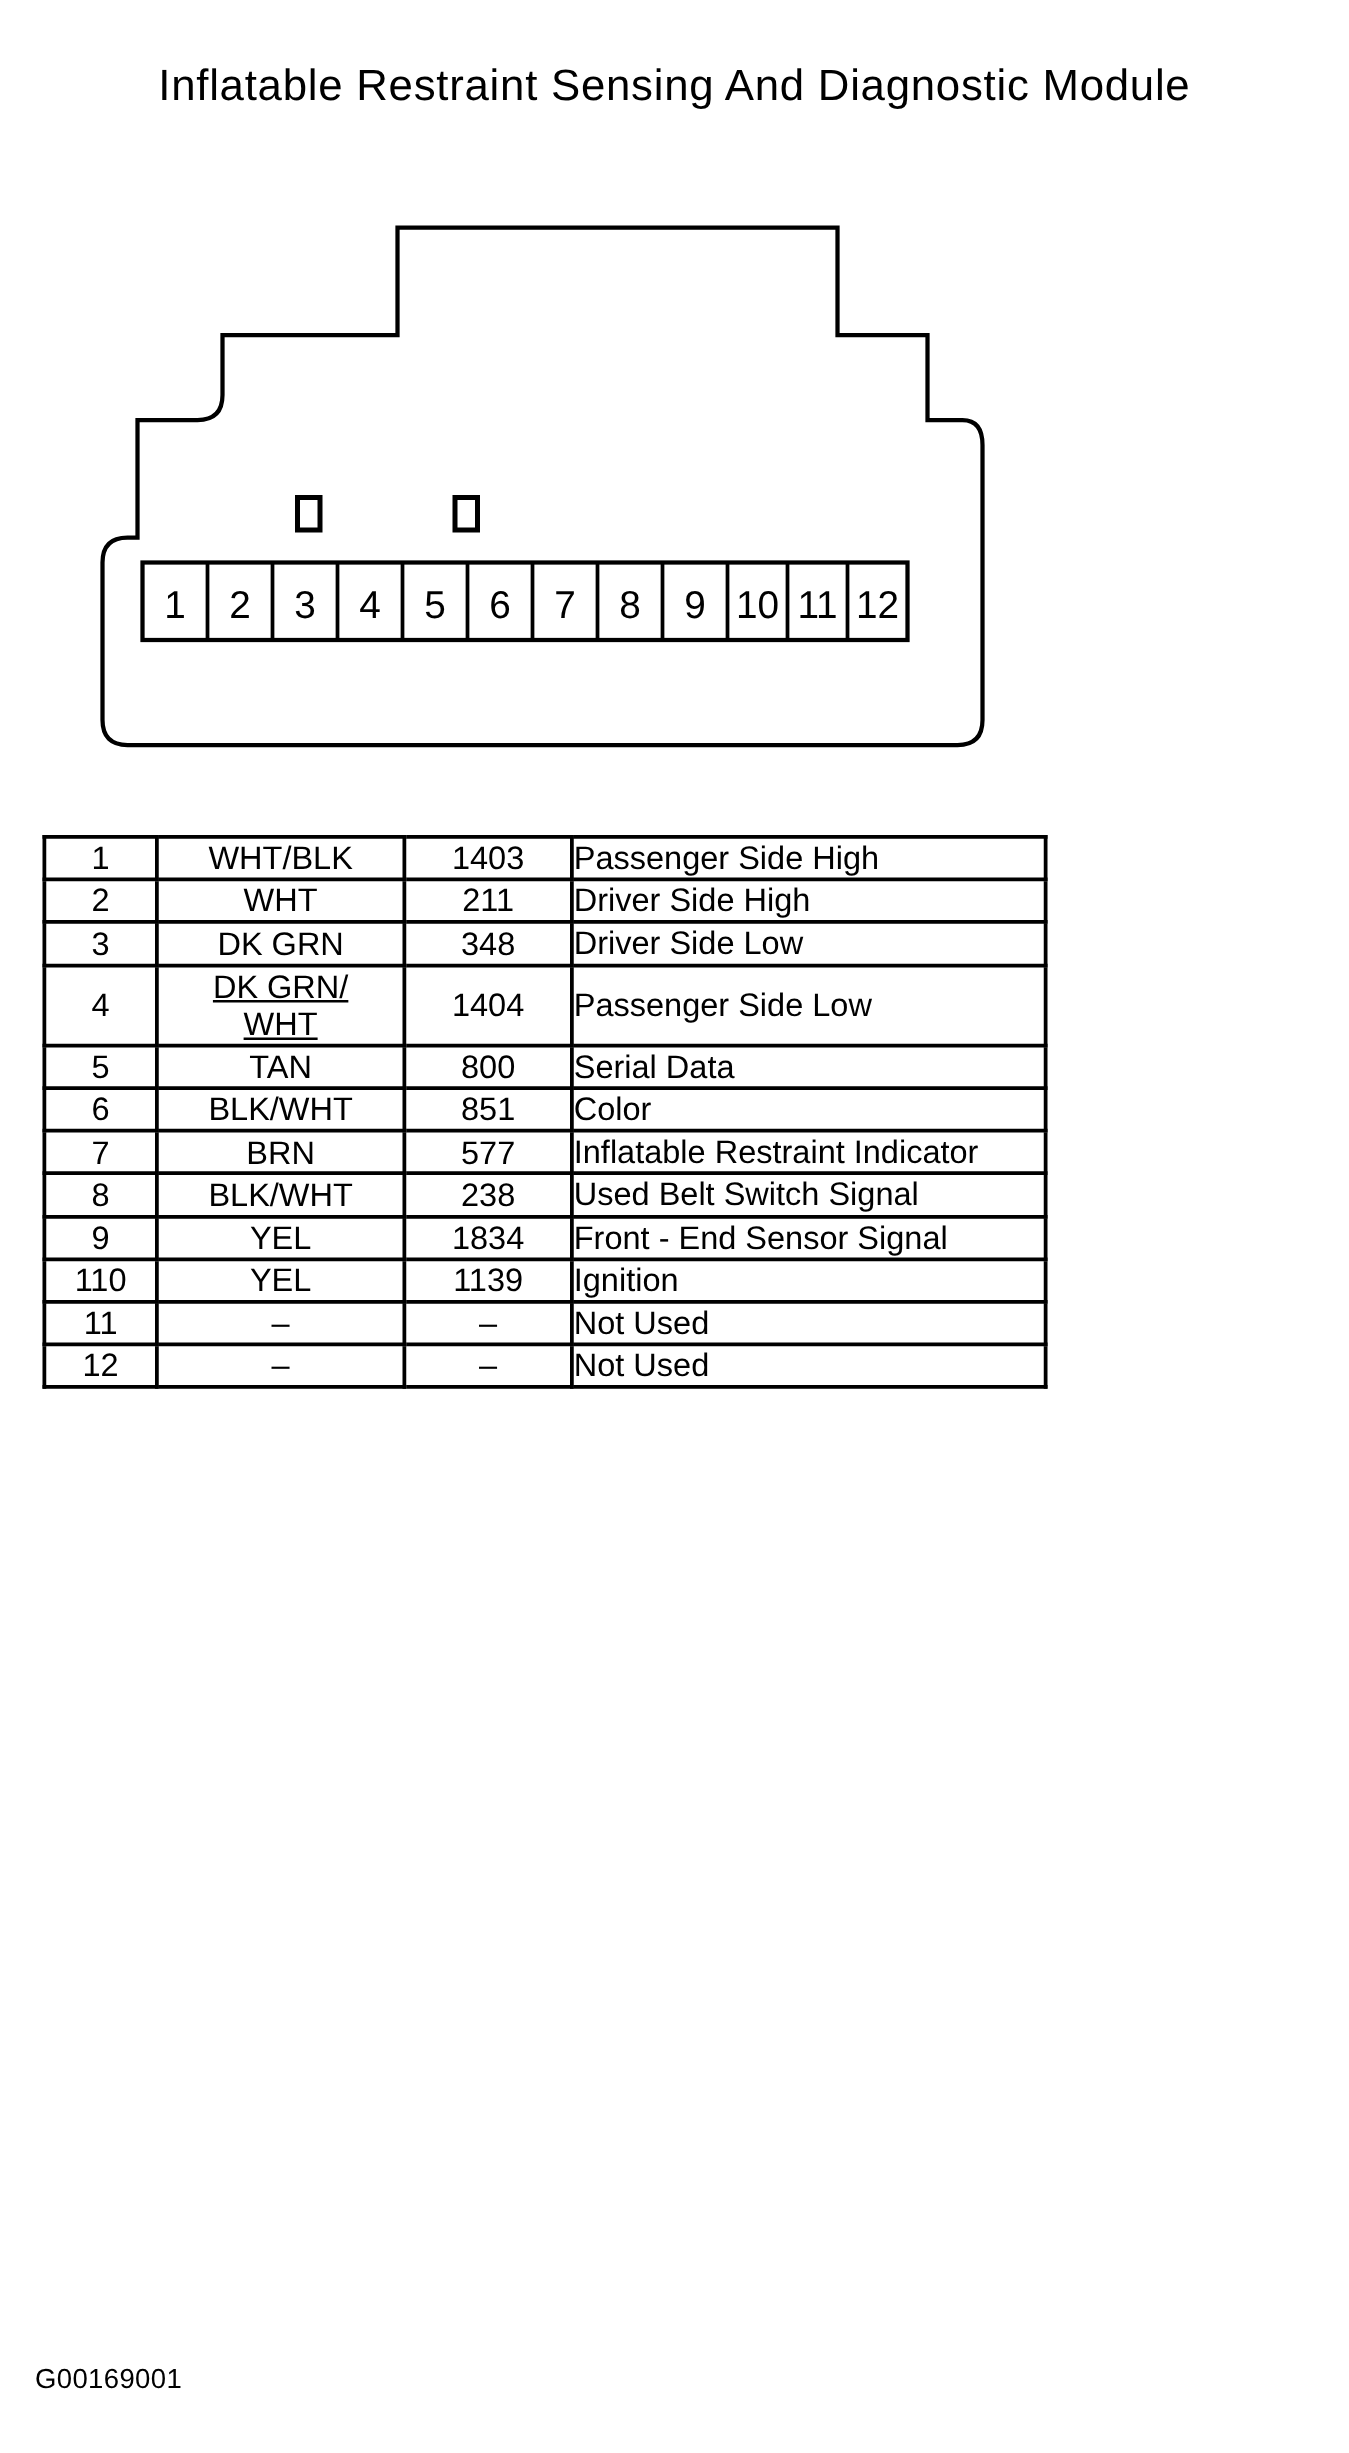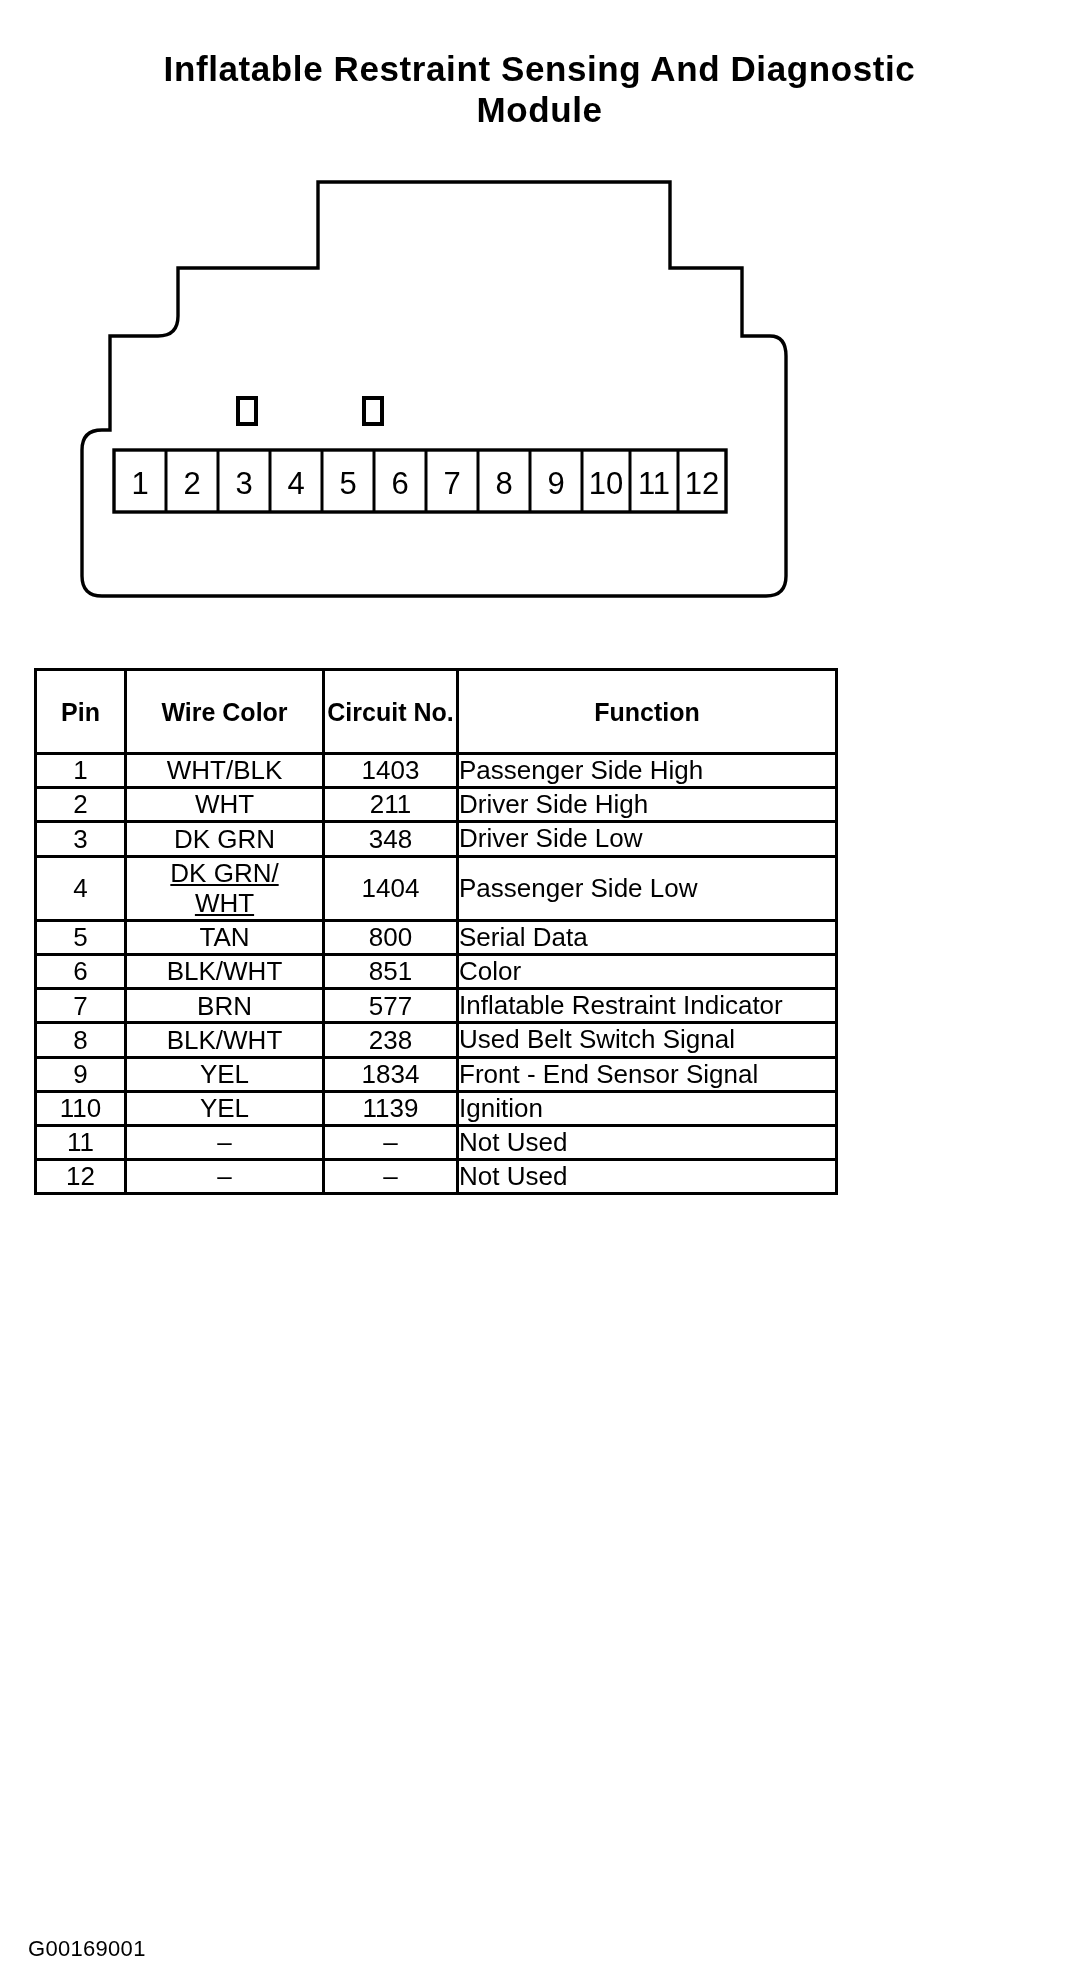--- a/index.html
+++ b/index.html
@@ -15,21 +15,21 @@
     overflow: hidden;
   }
 
   
   .title {
     position: absolute;
     left: 0; top: 48px;
     width: 1079px;
     text-align: center;
     font-size: 35px;
-    font-weight: bold;
+    font-weight: normal;
     line-height: 1.18;
     letter-spacing: 0.6px;
     padding: 0 110px;
   }
 
   
   .connector-figure {
     position: absolute;
     left: 70px; top: 160px;
     width: 740px; height: 460px;
@@ -100,21 +100,20 @@
     padding: 7px 10px;
   }
   td.two-line { padding-top: 9px; padding-bottom: 9px; text-decoration: underline; }
 
   
   .footer-code {
     position: absolute;
     left: 28px; top: 1890px;
     font-size: 22px;
     letter-spacing: 0.3px;
-    margin-top: 46px;
   }
 </style>
 </head>
 <body>
 
 <div class="title">Inflatable Restraint Sensing And Diagnostic Module</div>
 
 <div class="connector-figure">
   <svg width="740" height="460" viewBox="0 0 740 460" xmlns="http://www.w3.org/2000/svg">
 
@@ -177,26 +176,20 @@
 
 <div class="pin-table-wrap">
   <table class="pin-table">
     <colgroup>
       <col class="col-pin">
         <col class="col-wire">
         <col class="col-circuit">
         <col class="col-func">
     </colgroup>
     <tbody>
-      <tr>
-        <th class="hdr">Pin</th>
-        <th class="hdr">Wire Color</th>
-        <th class="hdr">Circuit No.</th>
-        <th class="hdr hdr-func">Function</th>
-      </tr>
     </tbody>
     <tbody id="pin-rows">
         <tr>
           <td class="c-pin">1</td>
           <td class="c-wire">WHT/BLK</td>
           <td class="c-circuit">1403</td>
           <td class="c-func">Passenger Side High</td>
         </tr>
         <tr>
           <td class="c-pin">2</td>

